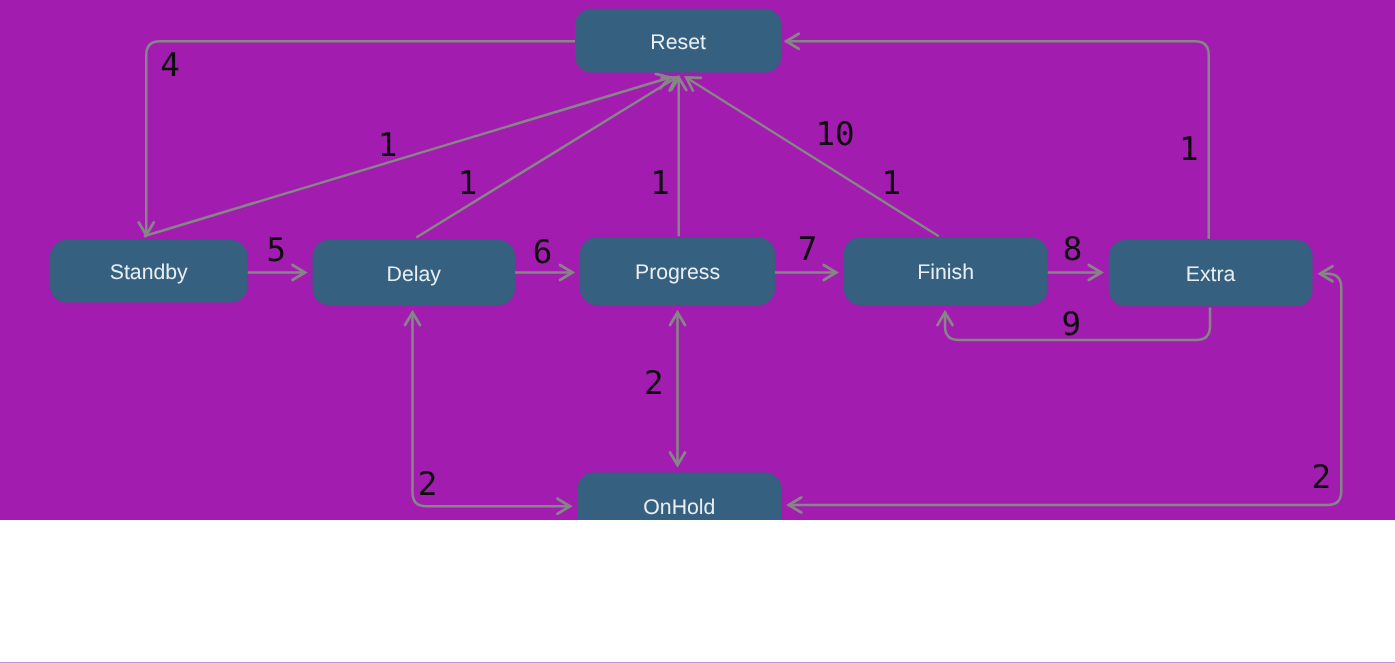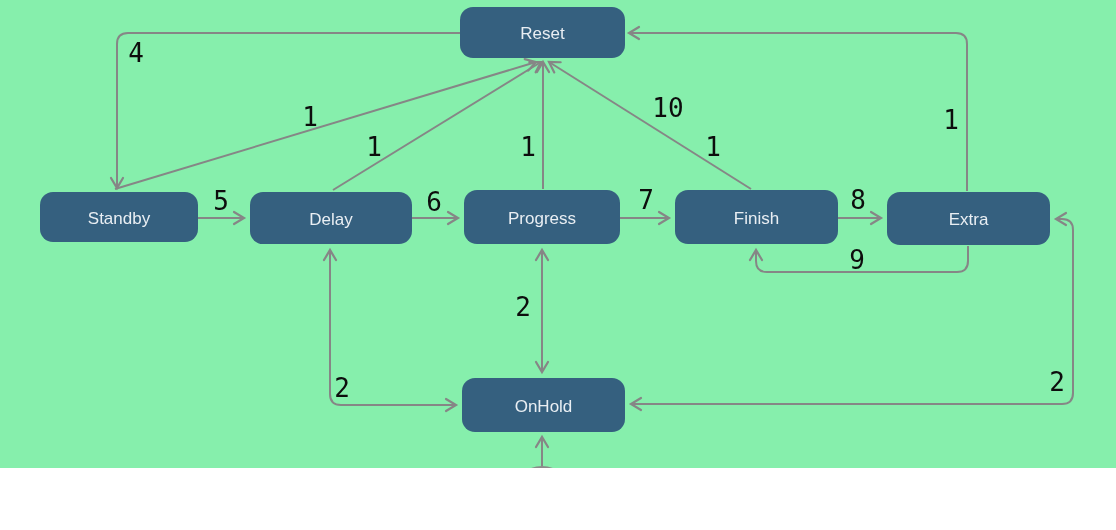--- a/index.html
+++ b/index.html
@@ -1,19 +1,19 @@
 <!DOCTYPE html>
 <html><head>
 <meta charset="utf-8">
 <style>
   html,body{margin:0;padding:0;background:#ffffff;}
   .stage{
     position:relative;
-    width:1116px;height:468px;
-    background:#86efac;
+    width:1116px;height:416px;
+    background:#a21caf;
     font-family:"Liberation Sans", sans-serif;
     overflow:hidden;
   }
   svg text{user-select:none;}
   .node-label{
     font-family:"Liberation Sans","DejaVu Sans",sans-serif;
     font-size:17px;
   }
   .edge-label{
     font-family:"DejaVu Sans Mono","Liberation Mono",monospace;

